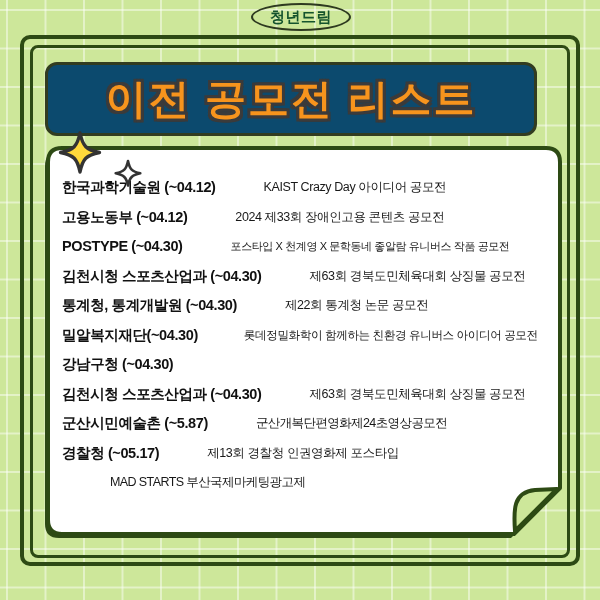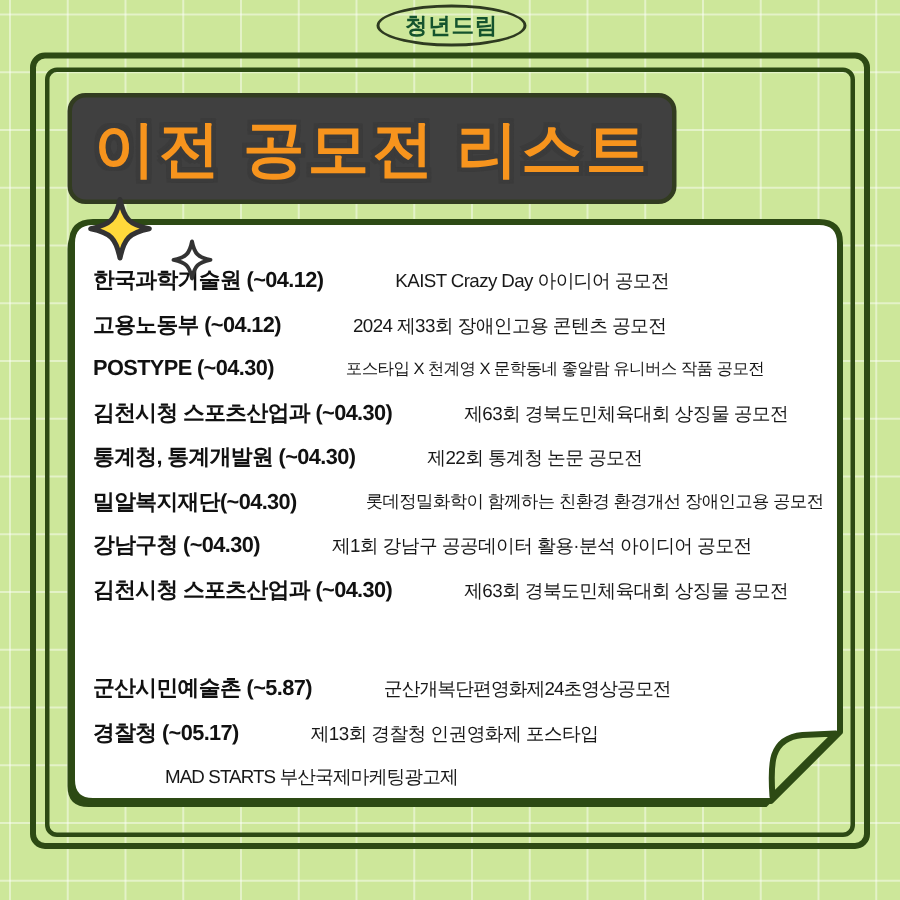--- a/index.html
+++ b/index.html
@@ -24,22 +24,22 @@
   }
   .frame-outer {
     position:absolute; left:20px; top:35px; width:560px; height:531px;
     border:4px solid #2d4a14; border-radius:10px; z-index:1;
   }
   .frame-inner {
     position:absolute; left:30px; top:45px; width:540px; height:513px;
     border:3px solid #2d4a14; border-radius:8px; z-index:1;
   }
   .title-card {
-    position:absolute; left:45px; top:62px; width:406px; height:74px;
-    background:#404040; border:3px solid #323c20; border-radius:12px;
+    position:absolute; left:45px; top:62px; width:492px; height:74px;
+    background:#0c4a6e; border:3px solid #323c20; border-radius:12px;
     display:flex; align-items:center; justify-content:center;
     z-index:3;
   }
   .title-text {
     --o:#3b3b3b;
     font-size:41px; font-weight:800; letter-spacing:2px;
     color:#f7941d;
     text-shadow:
       3px 0 0 var(--o), -3px 0 0 var(--o), 0 3px 0 var(--o), 0 -3px 0 var(--o),
       2px 2px 0 var(--o), -2px 2px 0 var(--o), 2px -2px 0 var(--o), -2px -2px 0 var(--o),
@@ -51,21 +51,21 @@
     position:absolute; left:48px; top:148px; width:512px; height:382px;
     padding:31px 12px 0 14px;
     display:flex; flex-direction:column; gap:13.5px;
     z-index:4;
   }
   .row { display:flex; align-items:flex-end; white-space:nowrap; line-height:16px; }
   .org  { font-size:14.5px; font-weight:800; color:#111; letter-spacing:-0.4px; }
   .desc { font-size:12.5px; font-weight:500; color:#181818; margin-left:8px; letter-spacing:-0.4px;padding-left:40px; }
   .row:nth-child(3) .desc { font-size:11px; }
   .row:nth-child(6) .desc { font-size:11.6px; margin-left:6px; }
-  .row:nth-child(9) .desc { letter-spacing:-0.6px;margin-top:36px; }
+  .row:nth-child(9) .desc { letter-spacing:-0.6px; }
   .row:nth-child(11) .desc { letter-spacing:-0.6px; }
   .sparkles { position:absolute; left:46px; top:122px; width:112px; height:74px; z-index:6; }
 </style>
 </head>
 <body>
 
 <div class="badge">
   <span>청년드림</span>
 </div>
 
@@ -101,25 +101,24 @@
     <div class="row">
       <span class="org">김천시청 스포츠산업과 (~04.30)</span>
       <span class="desc">제63회 경북도민체육대회 상징물 공모전</span>
     </div>
     <div class="row">
       <span class="org">통계청, 통계개발원 (~04.30)</span>
       <span class="desc">제22회 통계청 논문 공모전</span>
     </div>
     <div class="row">
       <span class="org">밀알복지재단(~04.30)</span>
-      <span class="desc">롯데정밀화학이 함께하는 친환경 환경개선 장애인고용 공모전</span>
+      <span class="desc">롯데정밀화학이 함께하는 친환경 유니버스 아이디어 공모전</span>
     </div>
     <div class="row">
       <span class="org">강남구청 (~04.30)</span>
-      <span class="desc">제1회 강남구 공공데이터 활용·분석 아이디어 공모전</span>
     </div>
     <div class="row">
       <span class="org">김천시청 스포츠산업과 (~04.30)</span>
       <span class="desc">제63회 경북도민체육대회 상징물 공모전</span>
     </div>
     <div class="row">
       <span class="org">군산시민예술촌 (~5.87)</span>
       <span class="desc">군산개복단편영화제24초영상공모전</span>
     </div>
     <div class="row">

